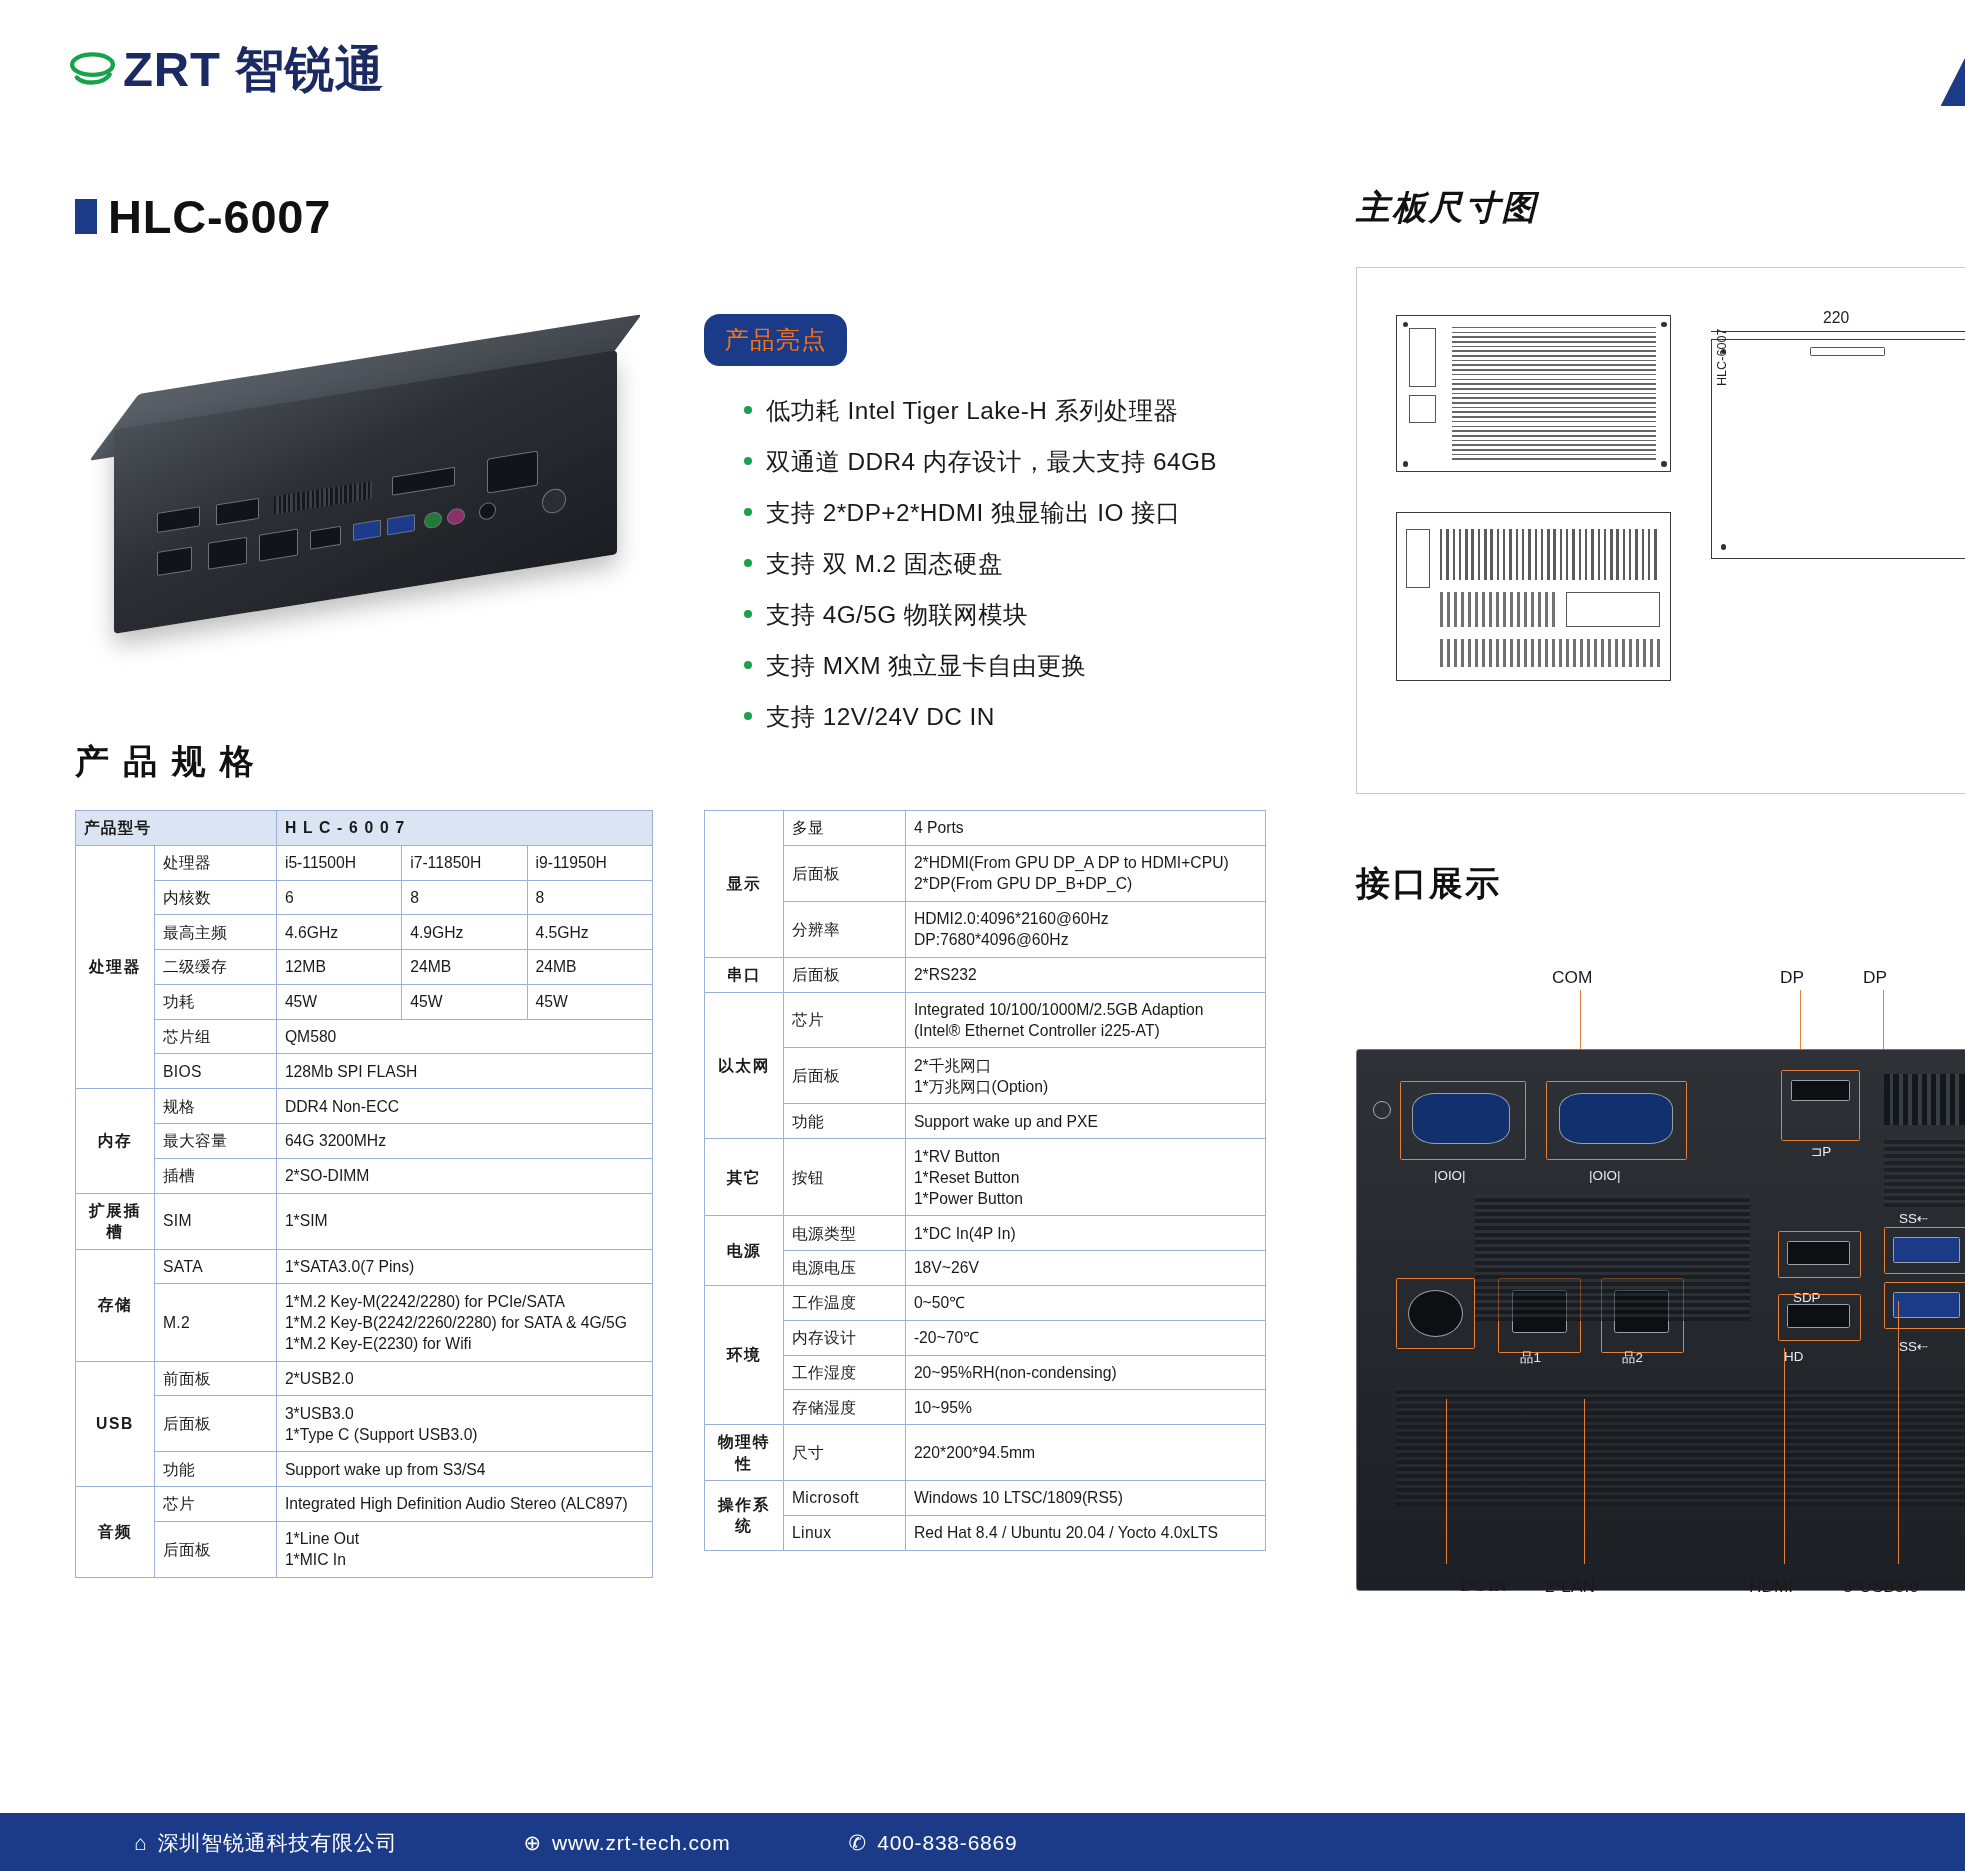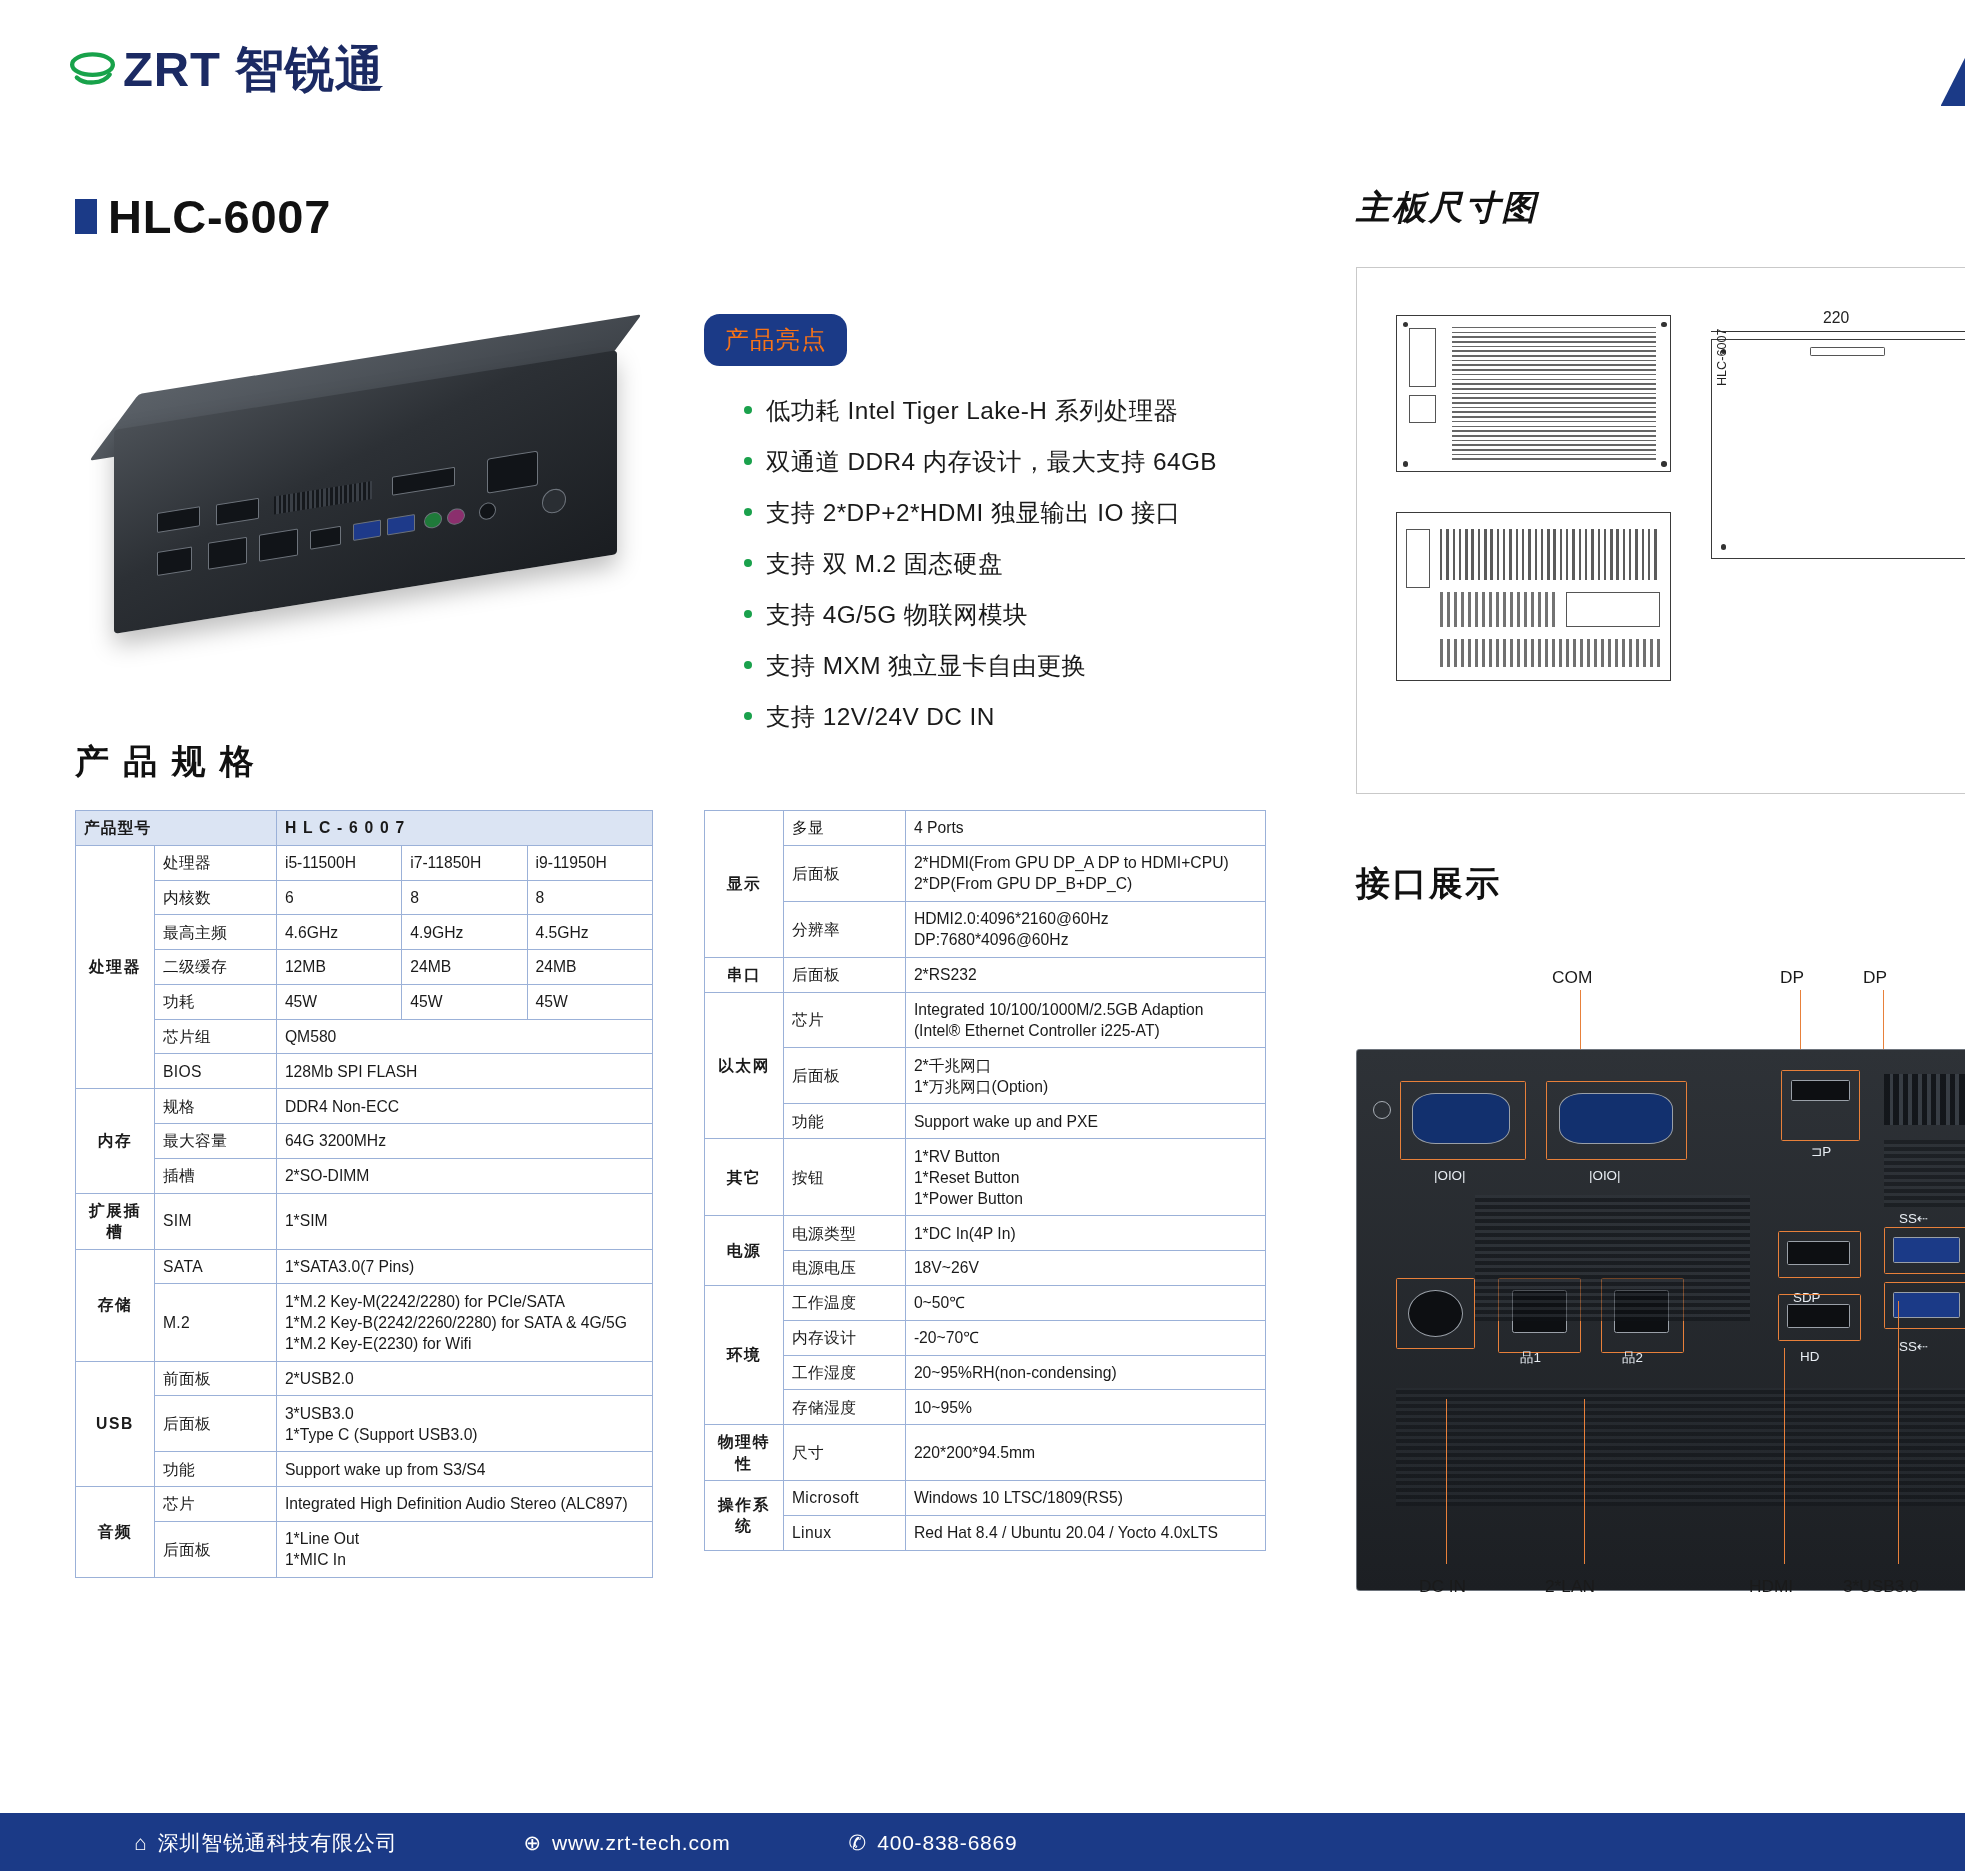--- a/index.html
+++ b/index.html
@@ -568,21 +568,21 @@
   <div class="io-box" style="left:424px; top:19.7px; width:79px; height:71px;"></div>
   <div class="io-port" style="left:434px; top:29.5px; width:59px; height:21.6px;"></div>
   <div class="io-cap" style="left:454px; top:94px;">⊐P</div>
 
   <div class="io-box" style="left:421px; top:181px; width:83px; height:47px;"></div>
   <div class="io-port" style="left:430px; top:191px; width:63px; height:23.6px;"></div>
   <div class="io-cap" style="left:436px; top:240px;">SDP</div>
 
   <div class="io-box" style="left:421px; top:244px; width:83px; height:47px;"></div>
   <div class="io-port" style="left:430px; top:254px; width:63px; height:23.6px;"></div>
-  <div class="io-cap" style="left:443px; top:299px;">HD</div>
+  <div class="io-cap" style="left:427px; top:299px;">HD</div>
 
   <div class="io-box" style="left:527px; top:177px; width:86px; height:47px;"></div>
   <div class="io-port" style="left:536px; top:187px; width:67px; height:25.5px; background:#1b3a87;"></div>
   <div class="io-cap" style="left:542px; top:161px;">SS⇠</div>
 
   <div class="io-box" style="left:527px; top:232px; width:86px; height:47px;"></div>
   <div class="io-port" style="left:536px; top:242px; width:67px; height:25.5px; background:#1b3a87;"></div>
   <div class="io-cap" style="left:542px; top:289px;">SS⇠</div>
 
   <div class="io-box" style="left:39px; top:228px; width:79px; height:71px;"></div>
@@ -600,21 +600,21 @@
   <div style="position:absolute;left:118px;top:145px;width:275px;height:126px;background:repeating-linear-gradient(0deg,#0f1216 0 3.9px,#31363c 3.9px 7px);opacity:.55;"></div>
   <div style="position:absolute;left:527px;top:90px;width:495px;height:67px;background:repeating-linear-gradient(0deg,#0f1216 0 3.9px,#31363c 3.9px 7px);opacity:.5;"></div>
   <div style="position:absolute;left:39px;top:338px;width:943px;height:118px;background:repeating-linear-gradient(0deg,#0f1216 0 3.9px,#2b3036 3.9px 7px);opacity:.45;"></div>
 </div>
 
 <div class="io-leader" style="left:1446px; top:1399px; height:165px;"></div>
 <div class="io-leader" style="left:1584px; top:1399px; height:165px;"></div>
 <div class="io-leader" style="left:1784px; top:1348px; height:216px;"></div>
 <div class="io-leader" style="left:1898px; top:1301px; height:263px;"></div>
 
-<div class="io-label" style="left:1419px; top:1576px;">DC IN</div>
+<div class="io-label" style="left:1460px; top:1576px;font-family:Liberation Serif, serif;">DC IN</div>
 <div class="io-label" style="left:1545px; top:1576px;">2*LAN</div>
 <div class="io-label" style="left:1749px; top:1576px;">HDMI</div>
 <div class="io-label" style="left:1843px; top:1576px;">3*USB3.0</div>
 
 <div class="footer">
   <div class="fitem f1">
     <span>⌂</span>
     <span>深圳智锐通科技有限公司</span>
   </div>
   <div class="fitem f2">

